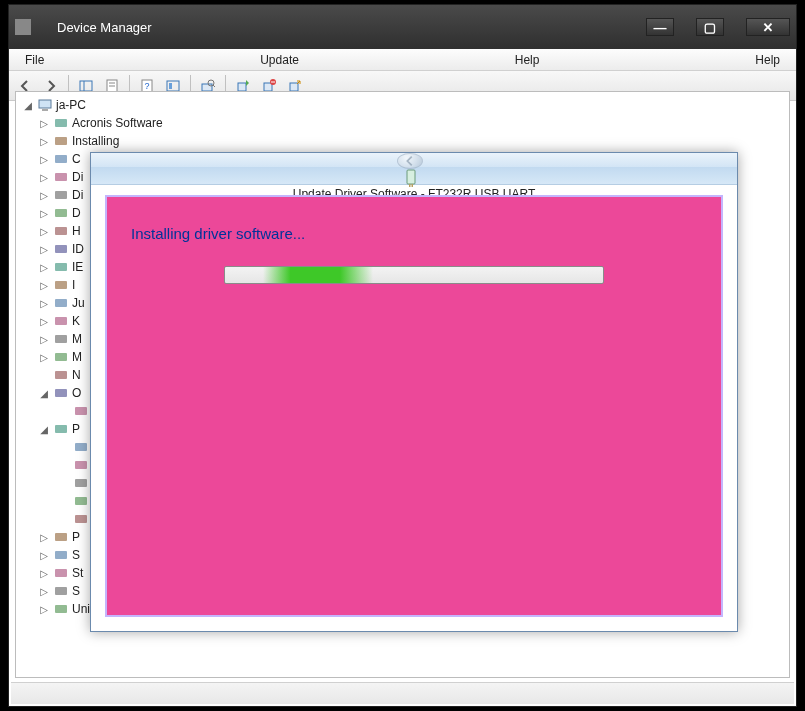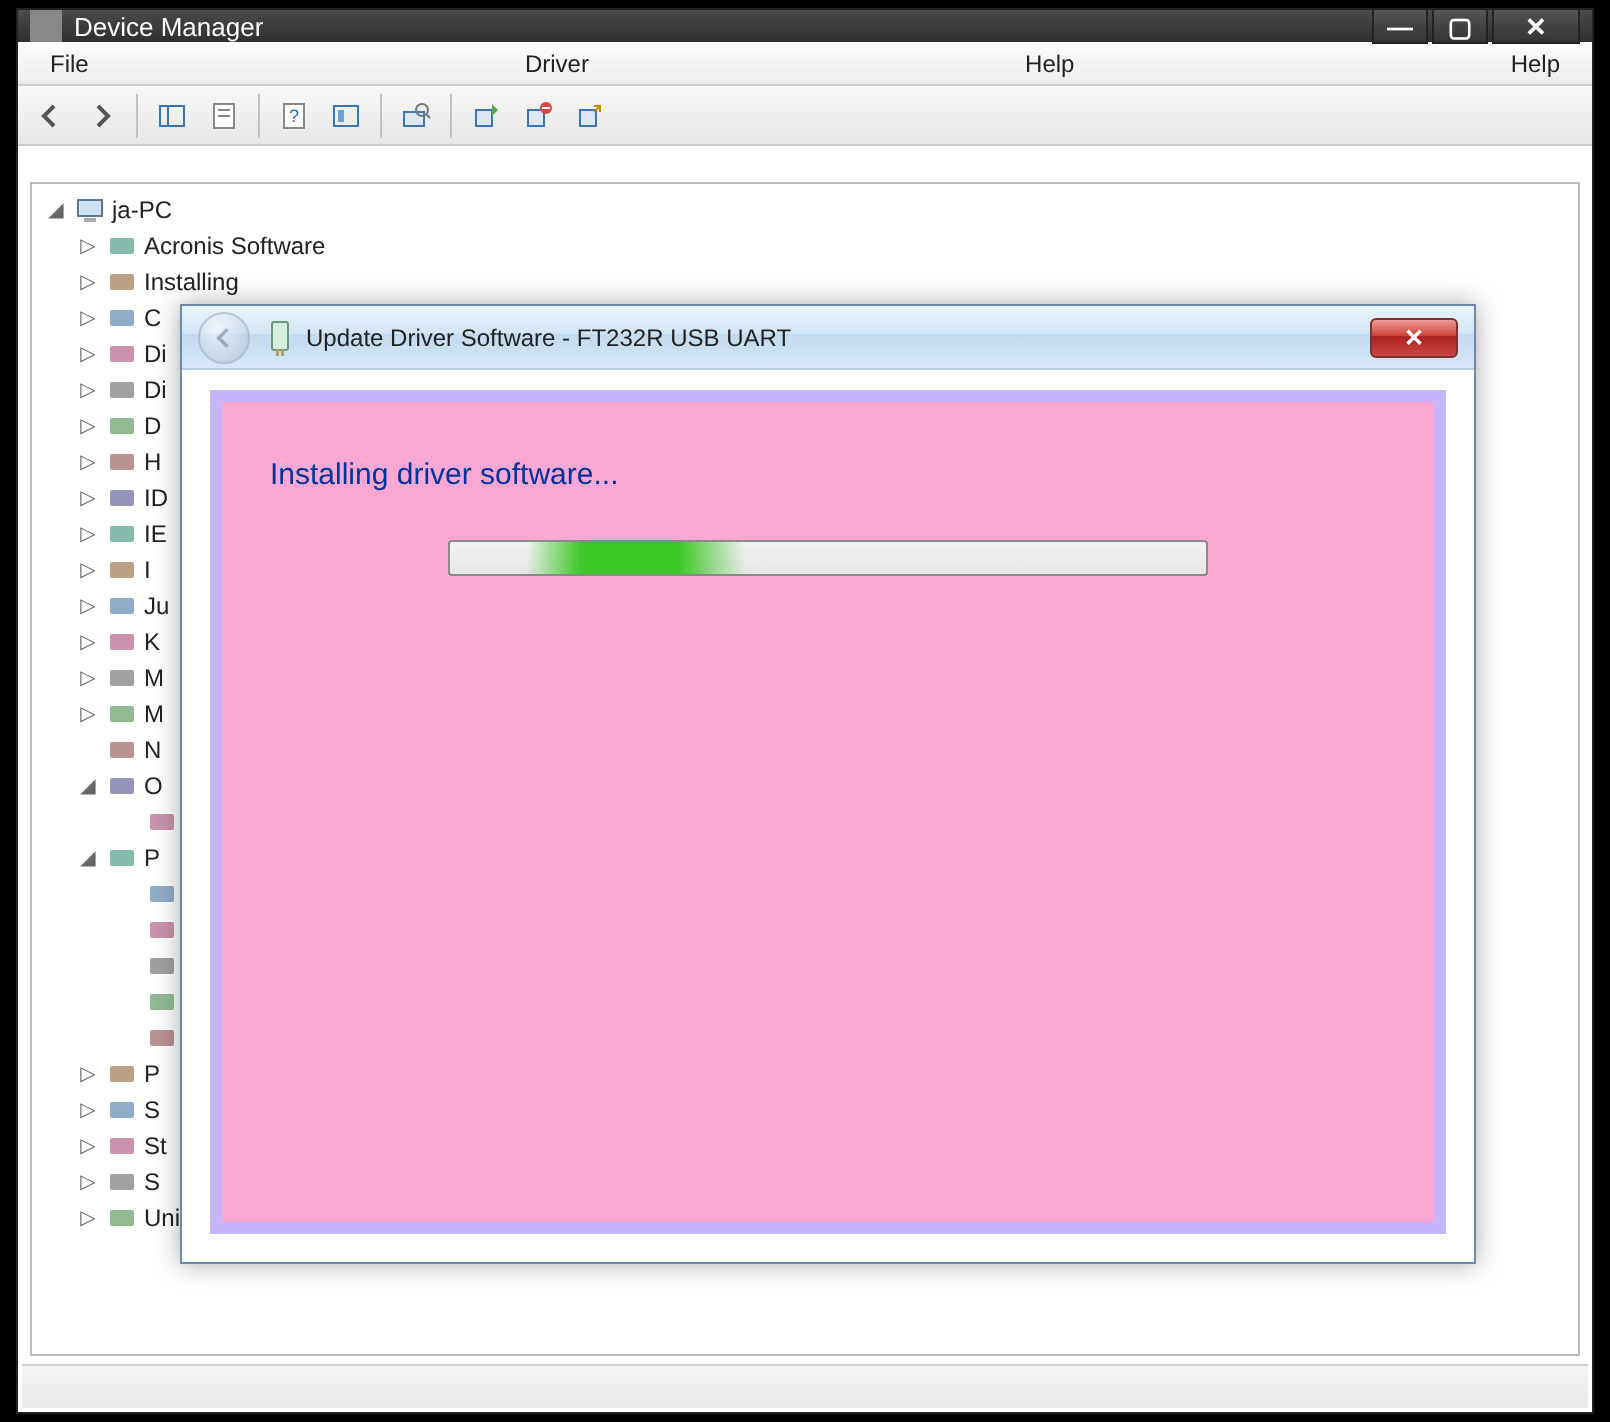--- a/index.html
+++ b/index.html
@@ -1,20 +1,20 @@
 <!DOCTYPE html>
 <html><head>
 <meta charset="utf-8">
 <style>
 * { box-sizing: border-box; margin: 0; padding: 0; }
 body { font-family: "Segoe UI", Tahoma, sans-serif; font-size: 12px; background: #000; width: 805px; height: 711px; position: relative; overflow: hidden; }
 
 
 .main-window { position: absolute; left: 8px; top: 4px; width: 789px; height: 703px; background: #fff; border: 1px solid #222; }
-.titlebar { height: 16px; background: linear-gradient(#4a4a4a, #2f2f2f); display: flex; align-items: center; padding: 0 6px; color: #fff; }
+.titlebar { height: 44px; background: linear-gradient(#4a4a4a, #2f2f2f); display: flex; align-items: center; padding: 0 6px; color: #fff; gap: 20px; }
 .titlebar .icon { width: 16px; height: 16px; margin-right: 6px; background: #888; display: inline-block; }
 .titlebar .title { flex: 1; font-size: 13px; }
 .titlebar .winbtn { width: 28px; height: 18px; margin-left: 2px; background: linear-gradient(#555,#333); border: 1px solid #222; color: #fff; display: flex; align-items: center; justify-content: center; font-family: Arial; font-size: 13px; font-weight: bold; }
 .titlebar .winbtn.close { width: 44px; }
 
 .menubar { height: 22px; background: linear-gradient(#fdfdfd,#ececec); border-bottom: 1px solid #d0d0d0; display: flex; align-items: center; padding: 0 6px; justify-content: space-between; }
 .menubar .menuitem { padding: 2px 10px; font-size: 12px; color: #222; }
 
 .toolbar { height: 30px; background: linear-gradient(#f8f8f8,#e6e6e6); border-bottom: 1px solid #c9c9c9; display: flex; align-items: center; padding: 0 4px; gap: 2px; }
 .toolbar .tbtn { width: 24px; height: 24px; display: flex; align-items: center; justify-content: center; border: 1px solid transparent; }
@@ -27,47 +27,47 @@
 .tree .indent1 { padding-left: 4px; }
 .tree .indent2 { padding-left: 20px; }
 .tree .indent3 { padding-left: 40px; }
 .tree .arrow { width: 12px; font-size: 10px; color: #666; display: inline-block; text-align: center; }
 .tree .nicon { width: 16px; height: 16px; margin: 0 3px; display: inline-flex; align-items: center; justify-content: center; }
 
 .statusbar { position: absolute; left: 2px; right: 2px; bottom: 2px; height: 22px; background: linear-gradient(#f4f4f4,#e8e8e8); border-top: 1px solid #d0d0d0; }
 
 
 .dialog { position: absolute; left: 90px; top: 152px; width: 648px; height: 480px; background: #fff; border: 1px solid #6b8aad; box-shadow: 0 0 12px rgba(0,0,0,0.35); }
-.dialog-titlebar { height: 32px; background: linear-gradient(#eaf3fb,#d3e5f5 45%,#c2daf0 46%,#d6e8f7); border-bottom: 1px solid #b5cde3; display: flex; align-items: center; padding: 0 8px; }
+.dialog-titlebar { height: 32px; background: linear-gradient(#eaf3fb,#d3e5f5 45%,#c2daf0 46%,#d6e8f7); border-bottom: 1px solid #b5cde3; display: flex; align-items: center; padding: 0 8px; flex-direction: column; }
 .dialog-titlebar .back { width: 26px; height: 26px; border-radius: 50%; background: radial-gradient(circle at 35% 30%, #fff, #cfd9e4 55%, #9fb1c4); border: 1px solid #97a8bb; display: flex; align-items: center; justify-content: center; margin-right: 8px; opacity: 0.55; }
 .dialog-titlebar .dicon { width: 14px; height: 18px; margin-right: 6px; }
 .dialog-titlebar .dtitle { font-size: 12px; color: #222; flex: 1; }
 .dialog-titlebar .dclose { width: 44px; height: 20px; border-radius: 3px; background: linear-gradient(#e99,#c43 45%,#a22 46%,#c44); border: 1px solid #803030; display: flex; align-items: center; justify-content: center; color: #fff; font-weight: bold; font-family: Arial; }
 
-.dialog-body { position: absolute; left: 14px; top: 42px; right: 14px; bottom: 14px; border: 6px solid #c4b5fd; background: #f9a8d4; padding: 28px 24px; }
+.dialog-body { position: absolute; left: 14px; top: 42px; right: 14px; bottom: 14px; border: 2px solid #c4b5fd; background: #ec4899; padding: 28px 24px; }
 .dialog-heading { font-size: 15px; color: #003399; margin-bottom: 24px; }
 .progress-wrap { display: flex; justify-content: center; }
 .progress { width: 380px; height: 18px; border: 1px solid #8a8a8a; border-radius: 2px; background: linear-gradient(#f3f3f3,#e6e6e6); position: relative; overflow: hidden; }
 .progress .chunk { position: absolute; left: 38px; top: 0; width: 110px; height: 100%; background: linear-gradient(to right, rgba(60,200,40,0) 0%, #3ec828 25%, #3ec828 70%, rgba(60,200,40,0) 100%); }
 </style>
 </head>
 <body>
 
 <div class="main-window">
   <div class="titlebar">
     <span class="icon"></span>
     <span class="title">Device Manager</span>
     <div class="winbtn">—</div>
     <div class="winbtn">▢</div>
     <div class="winbtn close">✕</div>
   </div>
 
   <div class="menubar">
     <div class="menuitem">File</div>
-    <div class="menuitem">Driver</div>
+    <div class="menuitem">Update</div>
     <div class="menuitem">Help</div>
     <div class="menuitem">Help</div>
   </div>
 
   <div class="toolbar">
     <div class="tbtn">
         <svg viewBox="0 0 16 16">
           <path d="M10 3 L5 8 L10 13" fill="none" stroke="#555" stroke-width="2"></path>
         </svg>
       </div>

